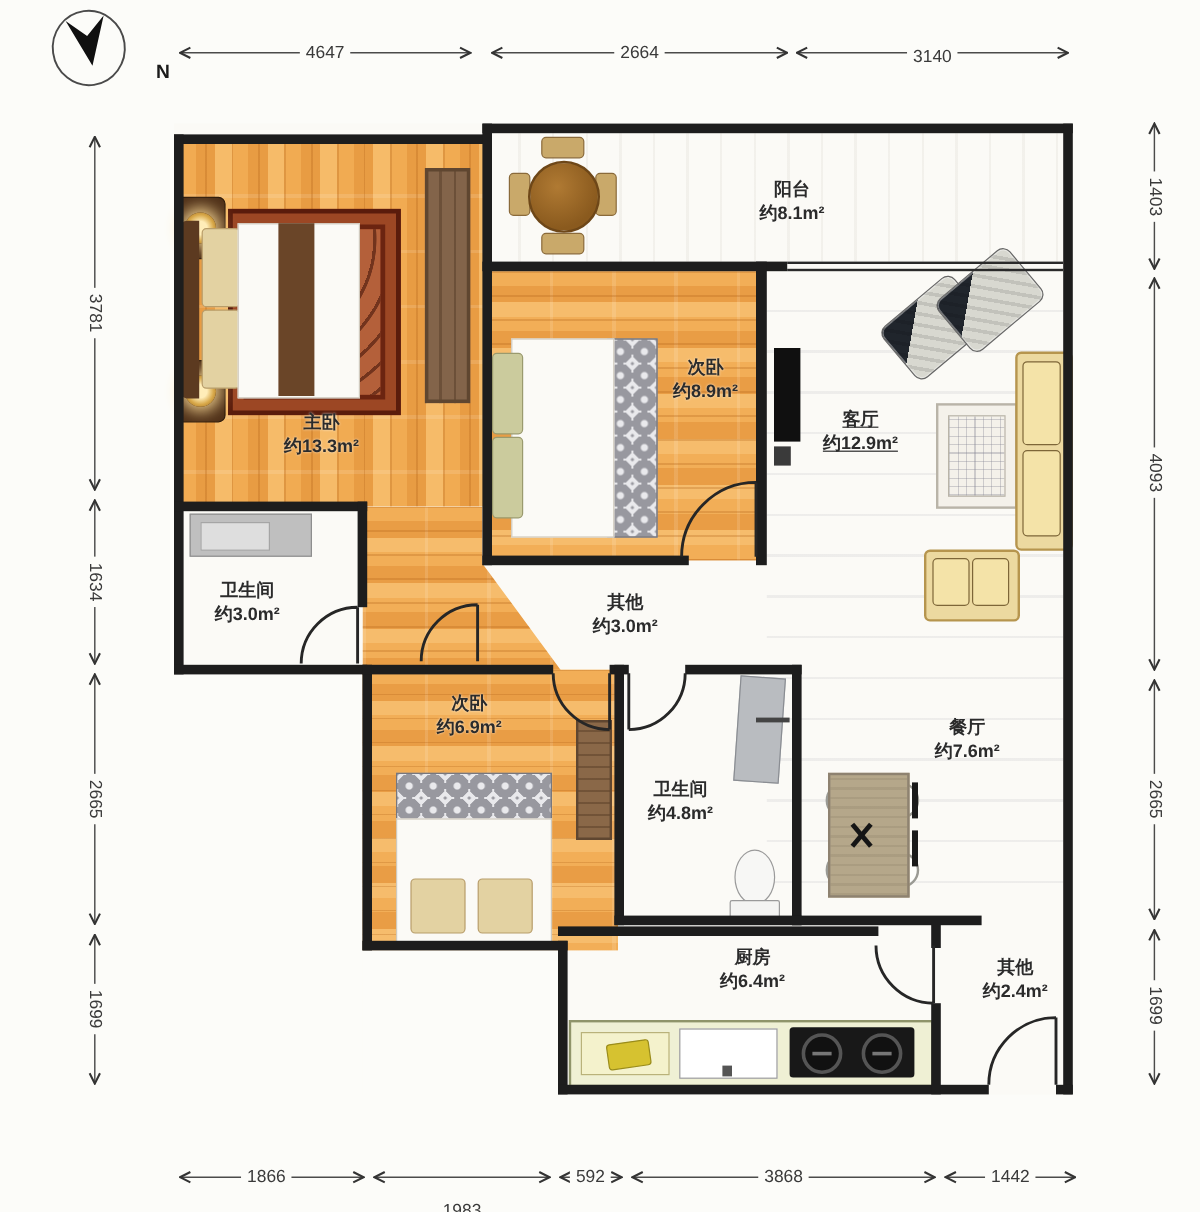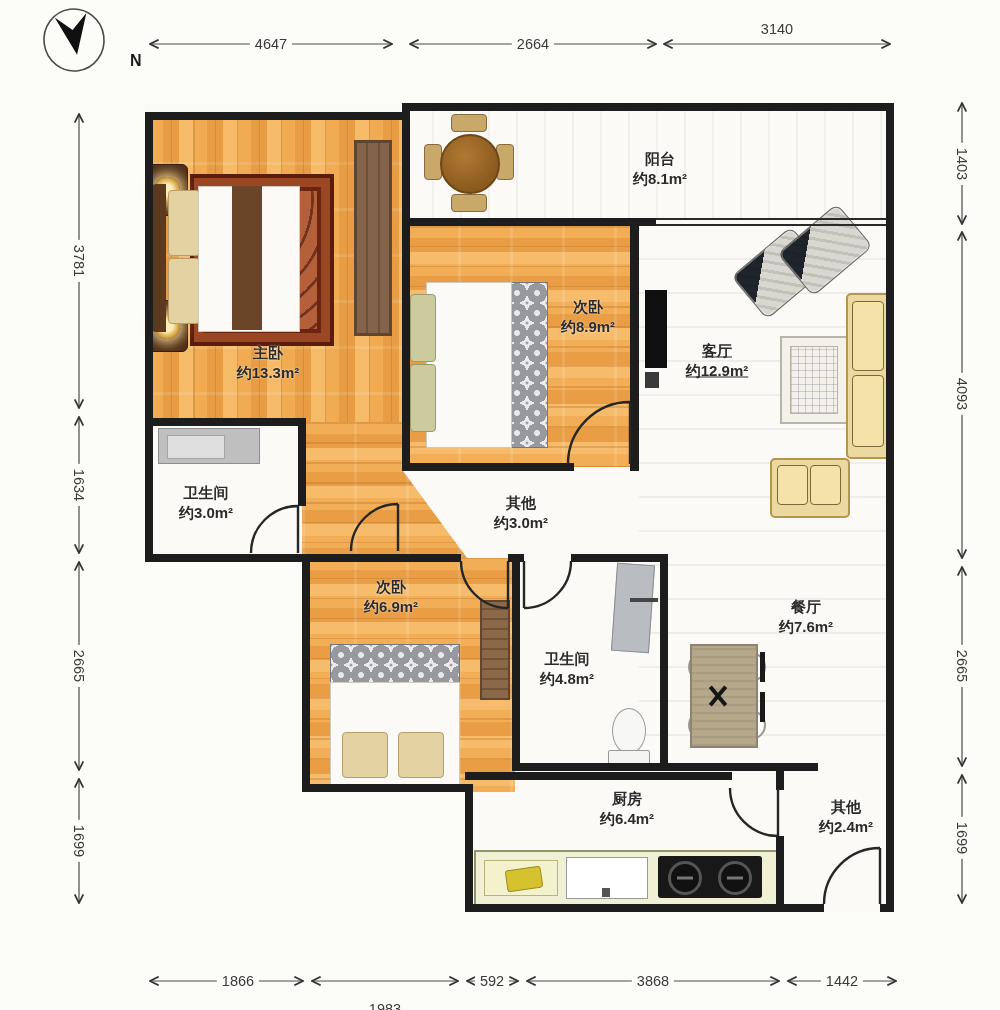--- a/index.html
+++ b/index.html
@@ -228,30 +228,30 @@
       <path d="M524,608 A47,47 0 0 0 571,561 M524,561 L524,608"></path>
       <path d="M778,836 A48,48 0 0 1 730,788 M778,788 L778,836"></path>
       <path d="M880,848 A56,56 0 0 0 824,904 M880,904 L880,848"></path>
     </g>
   </svg>
 
   <span class="north-n">N</span>
 
   <span class="dim-label" style="left:271px;top:44px;">4647</span>
   <span class="dim-label" style="left:533px;top:44px;">2664</span>
-  <span class="dim-label" style="left:777px;top:29px;">3140</span>
+  <span class="dim-label" style="left:777px;top:48px;">3140</span>
   <span class="dim-label v" style="left:79px;top:261px;">3781</span>
   <span class="dim-label v" style="left:79px;top:485px;">1634</span>
   <span class="dim-label v" style="left:79px;top:666px;">2665</span>
   <span class="dim-label v" style="left:79px;top:841px;">1699</span>
   <span class="dim-label v" style="left:962px;top:164px;">1403</span>
   <span class="dim-label v" style="left:962px;top:394px;">4093</span>
   <span class="dim-label v" style="left:962px;top:666px;">2665</span>
   <span class="dim-label v" style="left:962px;top:838px;">1699</span>
-  <span class="dim-label" style="left:238px;top:981px;">1866</span>
+  <span class="dim-label" style="left:222px;top:981px;">1866</span>
   <span class="dim-label" style="left:385px;top:981px;margin-top:28px;">1983</span>
   <span class="dim-label" style="left:492px;top:981px;text-align:center;">592</span>
   <span class="dim-label" style="left:653px;top:981px;">3868</span>
   <span class="dim-label" style="left:842px;top:981px;">1442</span>
 
   <div class="room-label" style="left:660px;top:168px;">
     <span>阳台</span>
     <span>约8.1m²</span>
   </div>
   <div class="room-label" style="left:268px;top:362px;">

